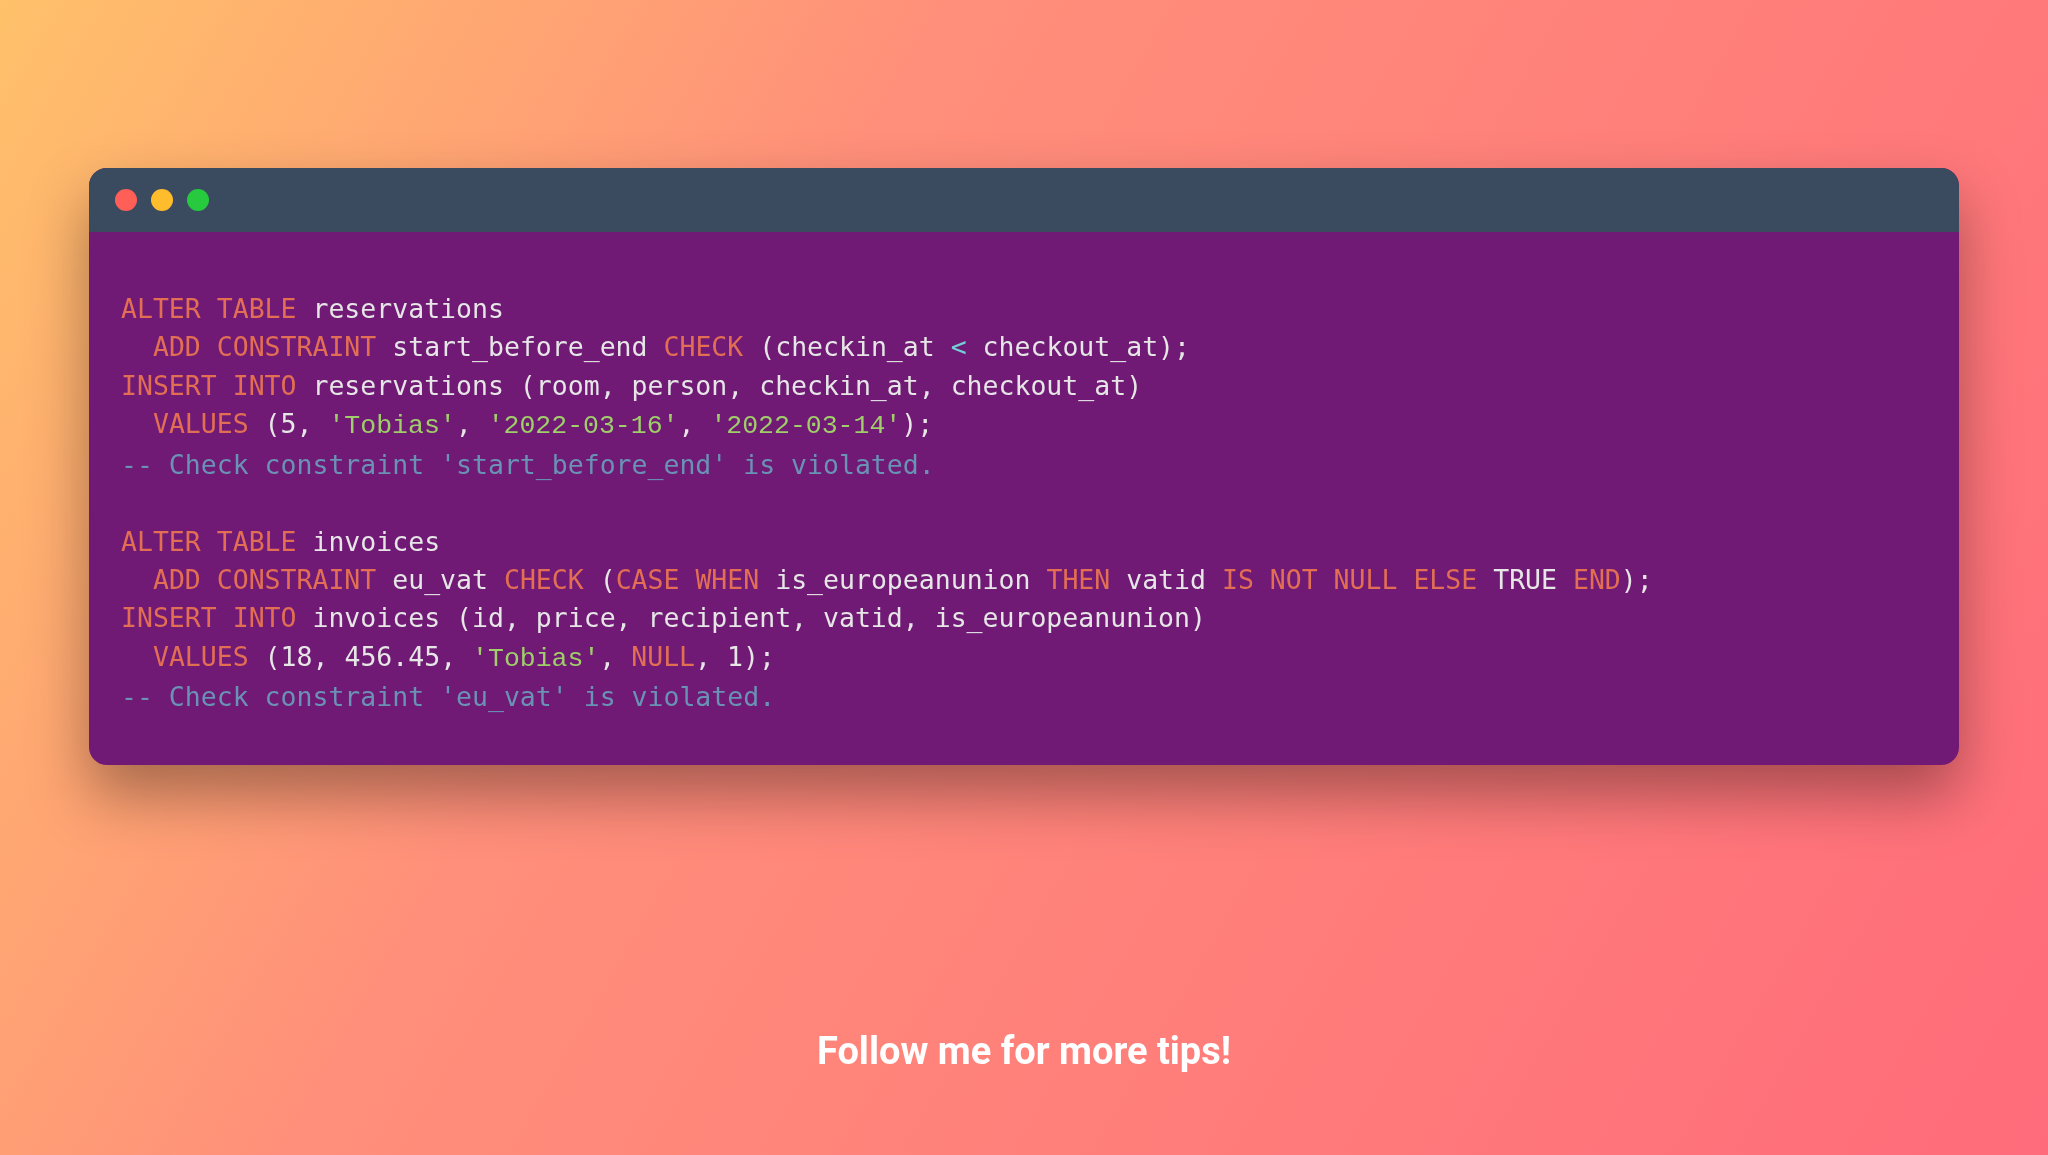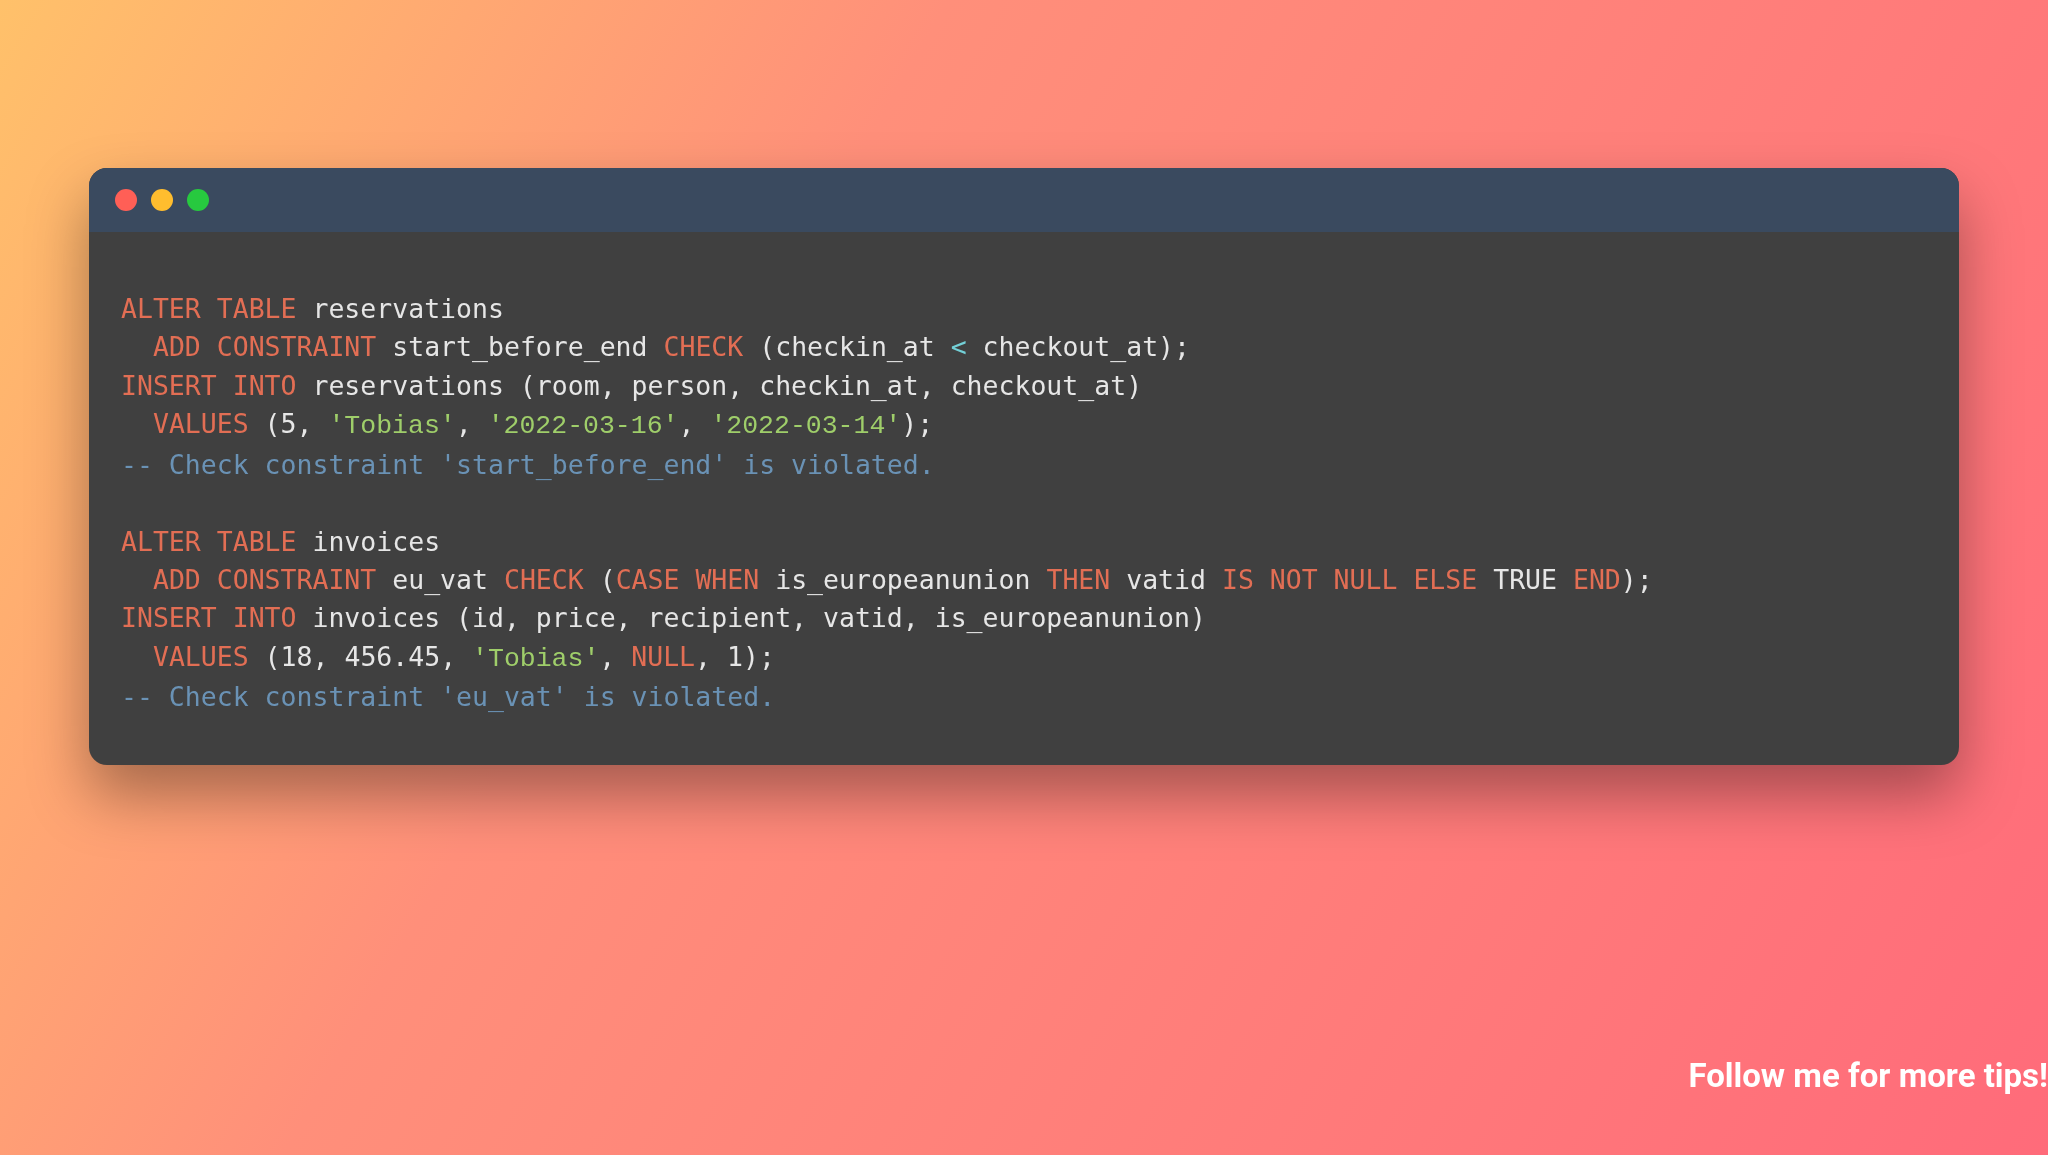--- a/index.html
+++ b/index.html
@@ -13,21 +13,21 @@
       background: linear-gradient(120deg, #ffc16a 0%, #ff8f7a 35%, #ff6b7a 100%);
       display: flex;
       flex-direction: column;
       align-items: center;
       justify-content: center;
       font-family: -apple-system, BlinkMacSystemFont, "Segoe UI", Roboto, sans-serif;
       position: relative;
     }
     .window {
       width: 1870px;
-      background: #404040;
+      background: #701a75;
       border-radius: 18px;
       box-shadow: 0 30px 60px rgba(0,0,0,0.35);
       overflow: hidden;
       position: absolute;
       top: 168px;
       left: 89px;
     }
     .titlebar {
       background: #3a4a5f;
       height: 64px;
@@ -53,26 +53,26 @@
       white-space: pre;
     }
     .kw-orange { color: #e26e54; }
     .kw-white { color: #e6e6e6; }
     .kw-green { color: #9fce6a; font-family: Liberation Mono, monospace; }
     .kw-num { color: #e6e6e6; }
     .kw-cyan { color: #73d0d7; }
     .kw-comment { color: #6a92b5; }
     .caption {
       position: absolute;
-      bottom: 60px;
+      bottom: 82px;
       color: #ffffff;
-      font-size: 33px;
+      font-size: 38px;
       font-weight: 700;
       width: 100%;
-      text-align: right;
+      text-align: center;
     }
   </style>
 </head>
 <body>
 
 <div class="window">
   <div class="titlebar">
     <div class="dot red"></div>
     <div class="dot yellow"></div>
     <div class="dot green"></div>

